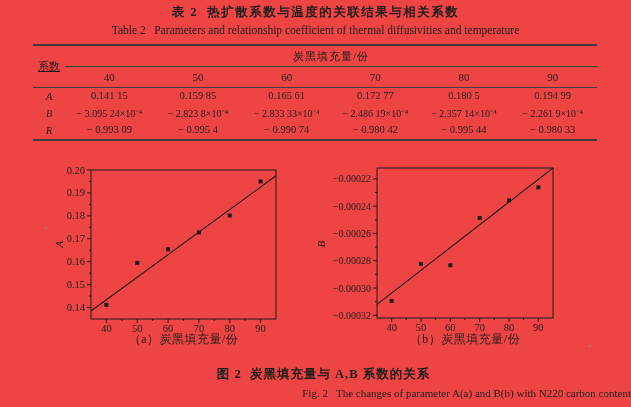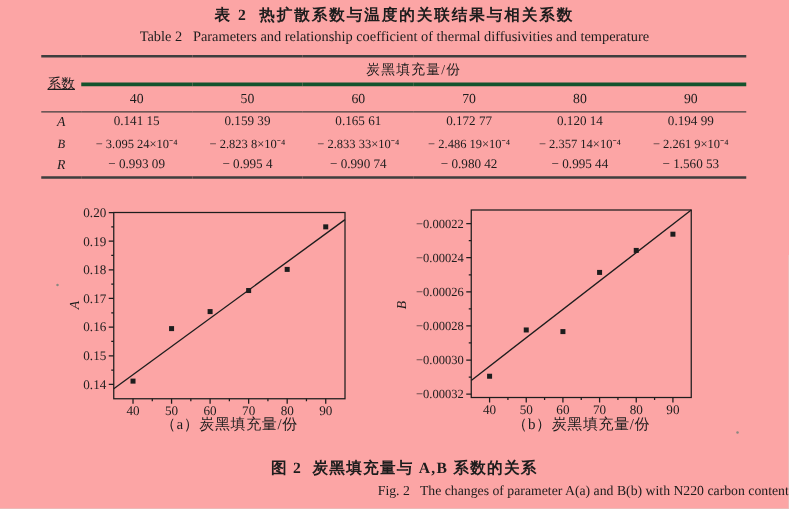--- a/index.html
+++ b/index.html
@@ -1,39 +1,39 @@
 <!DOCTYPE html>
 <html><head>
 <meta charset="utf-8">
 <style>
   html,body { margin:0; padding:0; background:#d8d6d2; }
   .page {
     position:relative; width:631px; height:407px; overflow:hidden;
-    background:#fca5a5; color:#1d1d1d;
+    background:#ef4444; color:#1d1d1d;
     font-family:"Liberation Serif", serif;
   }
   .abs { position:absolute; }
   .centered { left:0; right:0; text-align:center; }
   .pre { white-space:pre-wrap; }
 
   .title-zh { top:4px;  font-size:12.5px; font-weight:bold; letter-spacing:1.5px; }
   .title-en { top:24px; font-size:11.5px; }
 
   table.datatable {
     position:absolute; top:44px; left:33px; width:564px;
     border-collapse:collapse; table-layout:fixed;
     font-size:10.5px; line-height:1;
     border-top:2px solid #3e3e3e; border-bottom:2px solid #3e3e3e;
   }
   table.datatable th, table.datatable td {
     padding:0; font-weight:normal; text-align:center; vertical-align:middle;
   }
   col.c-label { width:32px; }
   th.coeff { font-size:11px;text-decoration:underline; }
-  th.grp   { height:20px; border-bottom:3px solid #14532d; font-size:11px; letter-spacing:1px; }
+  th.grp   { height:20px; border-bottom:1px solid #14532d; font-size:11px; letter-spacing:1px; }
   tr.cols th { height:20px; border-bottom:1.5px solid #3e3e3e; font-size:11px; }
   tr.cols th.spacer, th.coeff { border-bottom:1.5px solid #3e3e3e; }
   td.rowlabel { font-style:italic; font-size:11px; }
   tr.datarow td { height:17px; }
   tr.row-b td { font-size:10px; }
 
   svg text { font-family:"Liberation Serif", serif; fill:#1d1d1d; }
   .chart-a { left:50px;  top:164px; }
   .chart-b { left:315px; top:164px; }
   .chart-caption { top:331px; font-size:12px; text-align:center; letter-spacing:0.5px; }
@@ -72,43 +72,43 @@
       <th>40</th>
       <th>50</th>
       <th>60</th>
       <th>70</th>
       <th>80</th>
       <th>90</th>
     </tr>
     <tr class="datarow row-a">
       <td class="rowlabel">A</td>
       <td>0.141 15</td>
-      <td>0.159 39</td>
+      <td>0.159 85</td>
       <td>0.165 61</td>
       <td>0.172 77</td>
-      <td>0.120 14</td>
+      <td>0.180 5</td>
       <td>0.194 99</td>
     </tr>
     <tr class="datarow row-b">
       <td class="rowlabel">B</td>
       <td>− 3.095 24×10⁻⁴</td>
       <td>− 2.823 8×10⁻⁴</td>
       <td>− 2.833 33×10⁻⁴</td>
       <td>− 2.486 19×10⁻⁴</td>
       <td>− 2.357 14×10⁻⁴</td>
       <td>− 2.261 9×10⁻⁴</td>
     </tr>
     <tr class="datarow row-r">
       <td class="rowlabel">R</td>
       <td>− 0.993 09</td>
       <td>− 0.995 4</td>
       <td>− 0.990 74</td>
       <td>− 0.980 42</td>
       <td>− 0.995 44</td>
-      <td>− 1.560 53</td>
+      <td>− 0.980 33</td>
     </tr>
   </tbody>
     </table>
 
   <svg class="abs chart-a" id="chartA" width="232" height="172">
       <rect x="41" y="6" width="185" height="149" fill="none" stroke="#1d1d1d" stroke-width="1"></rect>
       <line x1="56.416666666666664" y1="155" x2="56.416666666666664" y2="159" stroke="#1d1d1d"></line>
       <text x="56.416666666666664" y="168" text-anchor="middle" font-size="10.5">40</text>
       <line x1="87.25" y1="155" x2="87.25" y2="159" stroke="#1d1d1d"></line>
       <text x="87.25" y="168" text-anchor="middle" font-size="10.5">50</text>

